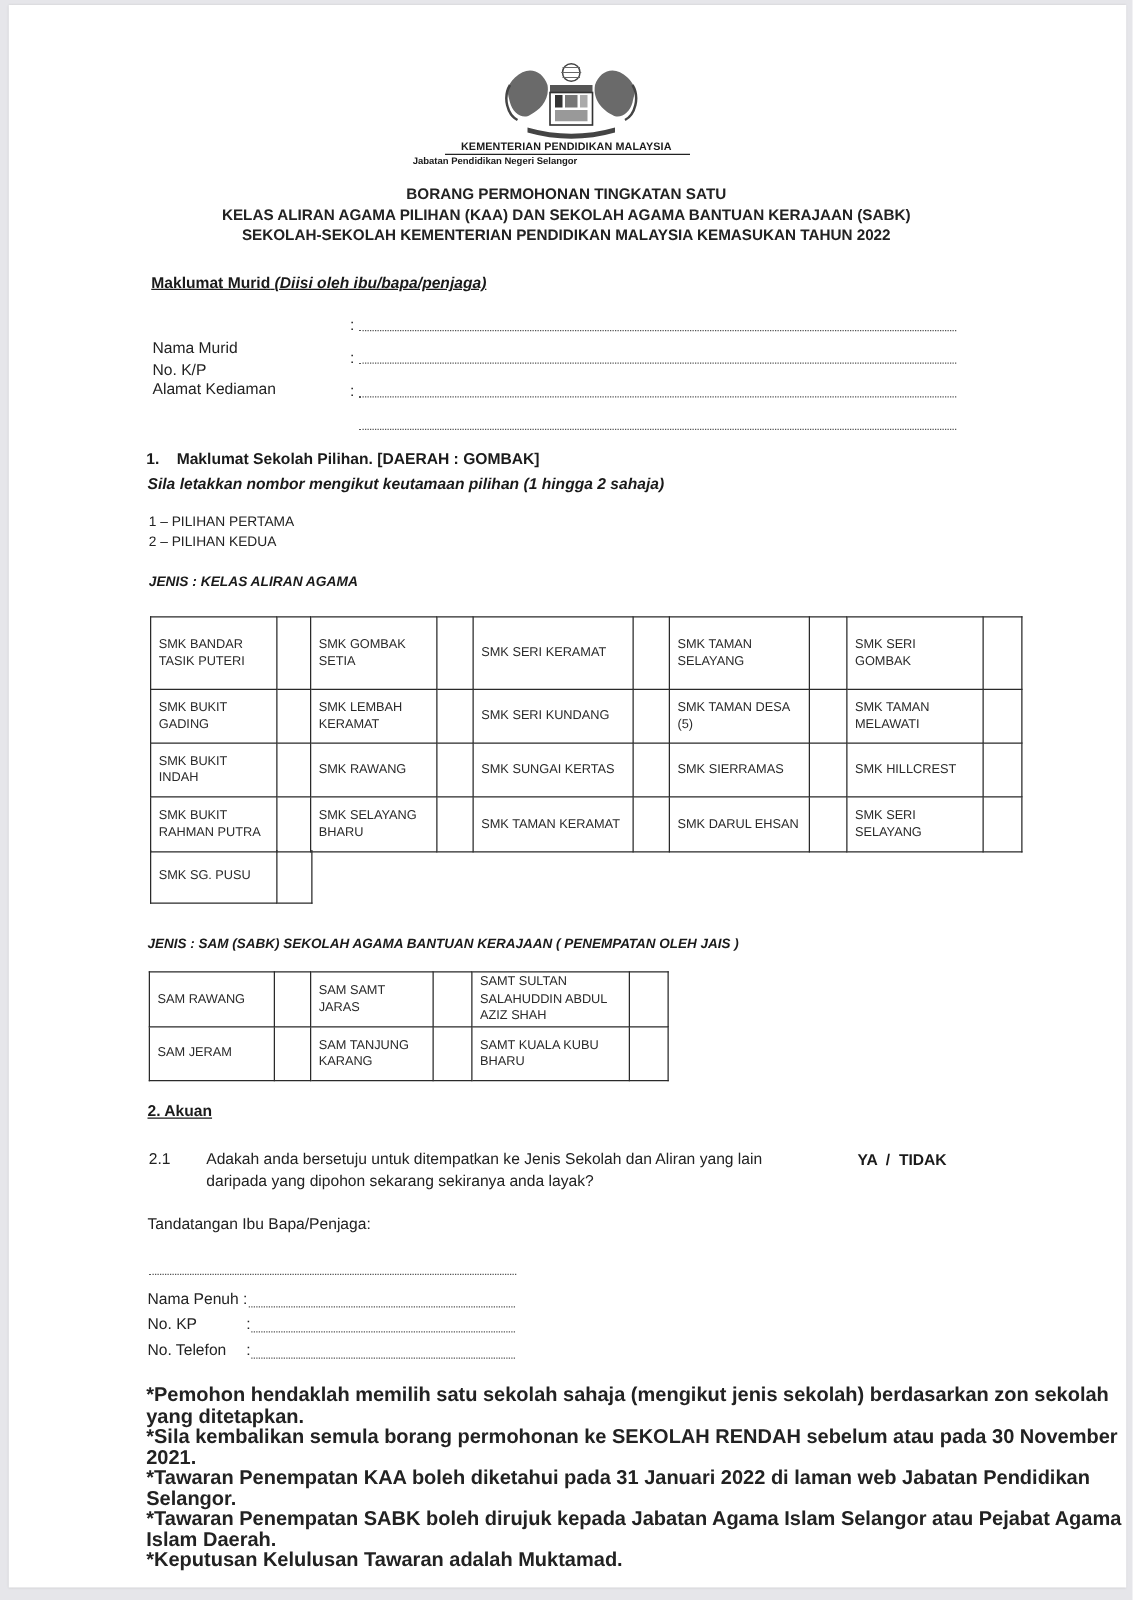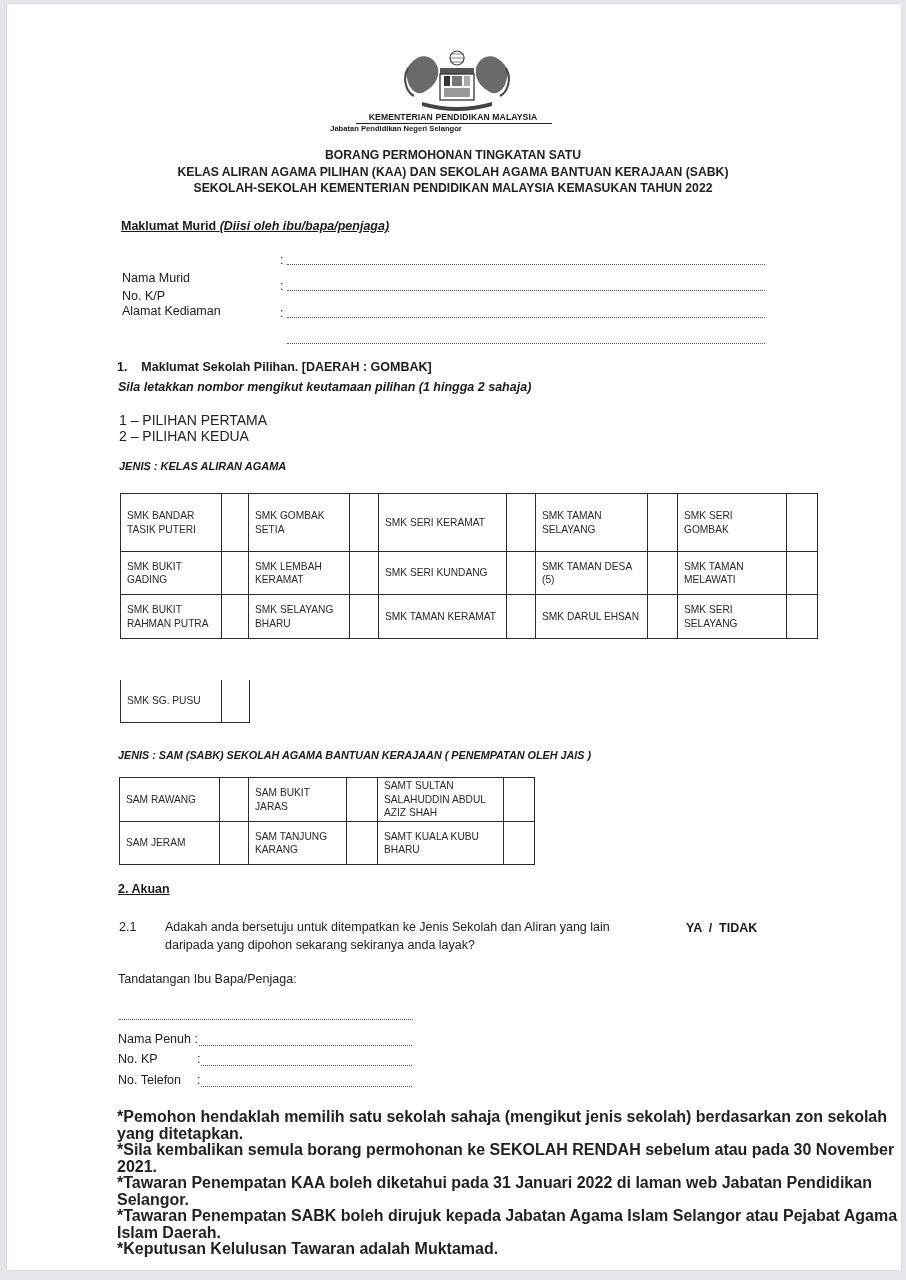--- a/index.html
+++ b/index.html
@@ -15,21 +15,21 @@
   .crest { left: 402px; top: 48px; width: 110px; height: 66px; }
   .ministry { left: 0; width: 894px; text-align: center; }
   .ministry .m1 { position: absolute; top: 112px; left: 0; width: 906px; text-align: center; font-size: 8.6px; font-weight: bold; letter-spacing: 0.1px; }
   .ministry .m2 { position: absolute; top: 124px; left: 0; width: 792px; text-align: center; font-size: 7.6px; font-weight: bold; }
   .ministry .uline { position: absolute; top: 123px; left: 356px; width: 196px; border-top: 1px solid #222; }
   .title { left: 0; width: 906px; text-align: center; font-weight: bold; font-size: 12.2px; line-height: 16.5px; color: #222; }
   .sec-head { font-weight: bold; font-size: 12.5px; }
   .u { text-decoration: underline; }
   .lbl { font-size: 12.5px; color: #222; }
   .dots { border-bottom: 1.3px dotted #555; height: 0; }
-  .small { font-size: 14px; color: #222; }
+  .small { font-size: 11px; color: #222; }
   .ital-b { font-style: italic; font-weight: bold; }
   table.grid { position: absolute; border-collapse: collapse; table-layout: fixed; }
   table.grid td { border: 1.4px solid #2a2a2a; padding: 0 6px; font-size: 10.2px; line-height: 13.5px; color: #2a2a2a; vertical-align: middle; }
   table.grid td.box { padding: 0; }
   .note { font-size: 16px; font-weight: bold; line-height: 16.5px; color: #222; }
 </style>
 </head>
 <body>
 
 <div class="page"></div>
@@ -116,20 +116,32 @@
         <td class="box"></td>
     <td>SMK LEMBAH KERAMAT</td>
         <td class="box"></td>
     <td>SMK SERI KUNDANG</td>
         <td class="box"></td>
     <td>SMK TAMAN DESA (5)</td>
         <td class="box"></td>
     <td>SMK TAMAN MELAWATI</td>
         <td class="box"></td>
   </tr>
+  <tr style="height:43px">
+    <td>SMK BUKIT INDAH</td>
+        <td class="box"></td>
+    <td>SMK RAWANG</td>
+        <td class="box"></td>
+    <td>SMK SUNGAI KERTAS</td>
+        <td class="box"></td>
+    <td>SMK SIERRAMAS</td>
+        <td class="box"></td>
+    <td>SMK HILLCREST</td>
+        <td class="box"></td>
+  </tr>
   <tr style="height:44px">
     <td>SMK BUKIT RAHMAN PUTRA</td>
         <td class="box"></td>
     <td>SMK SELAYANG BHARU</td>
         <td class="box"></td>
     <td>SMK TAMAN KERAMAT</td>
         <td class="box"></td>
     <td>SMK DARUL EHSAN</td>
         <td class="box"></td>
     <td>SMK SERI SELAYANG</td>
@@ -157,21 +169,21 @@
       <col style="width:29px">
     <col style="width:98px">
       <col style="width:31px">
     <col style="width:126px">
       <col style="width:31px">
   </colgroup>
   <tbody>
       <tr style="height:44px">
     <td>SAM RAWANG</td>
         <td class="box"></td>
-    <td>SAM BUKIT JARAS</td>
+    <td>SAM SAMT JARAS</td>
         <td class="box"></td>
     <td>SAMT SULTAN SALAHUDDIN ABDUL AZIZ SHAH</td>
         <td class="box"></td>
   </tr>
   <tr style="height:43px">
     <td>SAM JERAM</td>
         <td class="box"></td>
     <td>SAM TANJUNG KARANG</td>
         <td class="box"></td>
     <td>SAMT KUALA KUBU BHARU</td>

